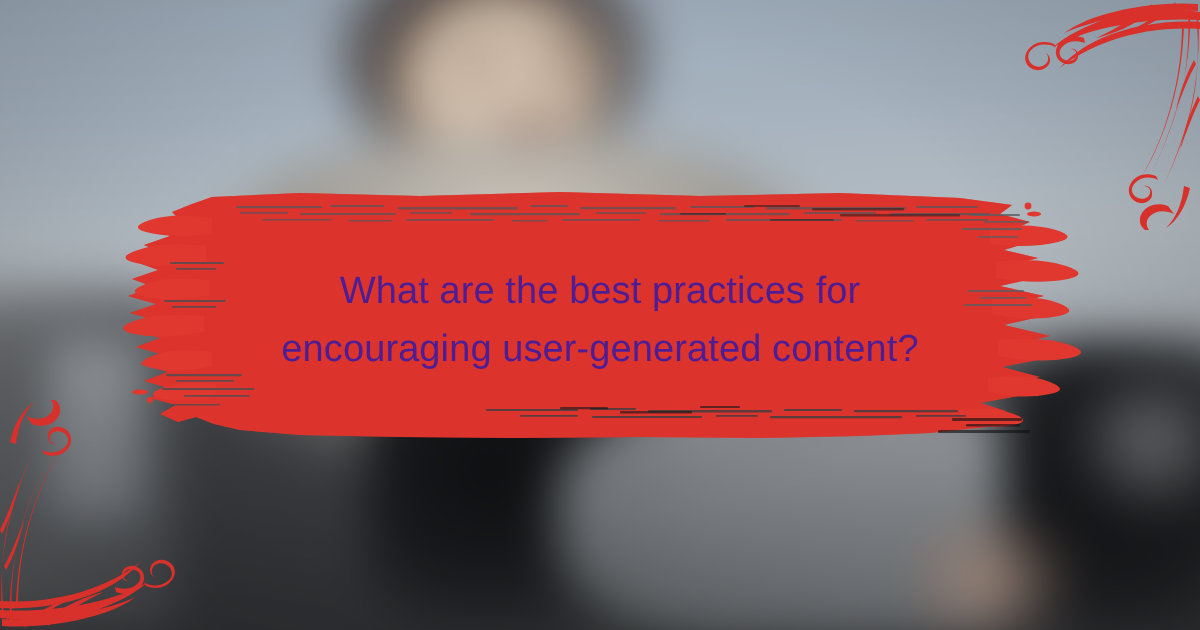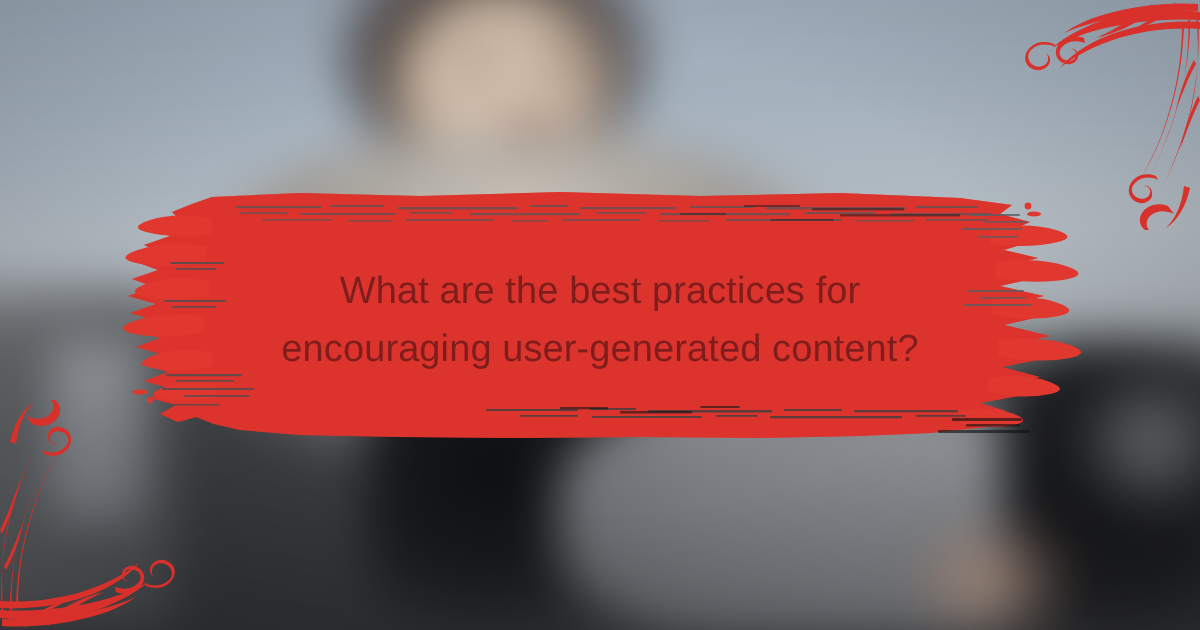--- a/index.html
+++ b/index.html
@@ -109,21 +109,21 @@
   }
   .brush-svg { display: block; width: 1200px; height: 630px; }
 
   
   .headline {
     position: absolute;
     left: 160px;
     top: 262px;
     width: 880px;
     text-align: center;
-    color: #7f1d1d;
+    color: #4c1d95;
     font-family: "Liberation Sans", sans-serif;
     font-size: 38px;
     font-weight: 400;
     line-height: 58px;
     letter-spacing: 0.1px;
     white-space: pre-line;
     text-rendering: geometricPrecision;
   }
 
   

